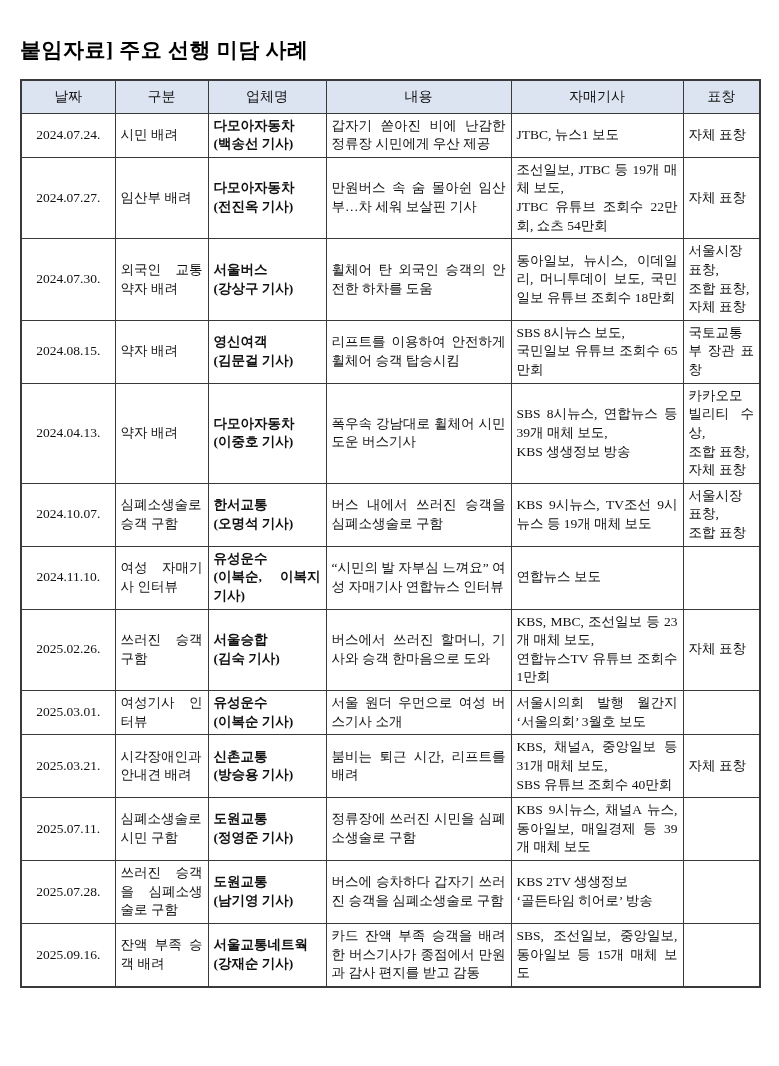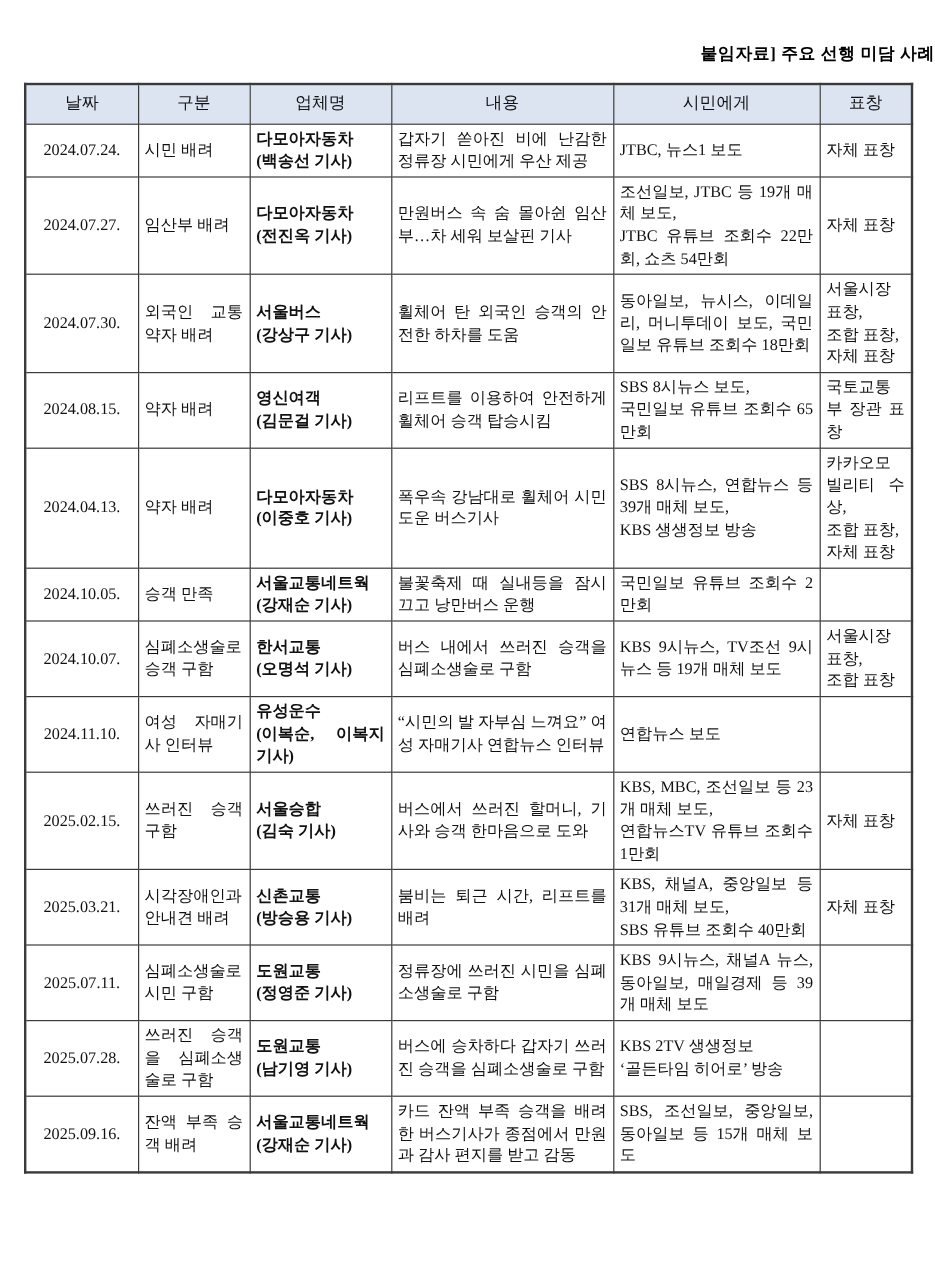--- a/index.html
+++ b/index.html
@@ -12,25 +12,24 @@
     font-family: "Liberation Serif", "DejaVu Serif", serif;
     color: #111111;
   }
   .page {
     width: 779px;
     height: 1066px;
     box-sizing: border-box;
   }
   .page-title {
     margin: 36px 0 15px 20px;
-    font-size: 14px;
+    font-size: 21px;
     font-weight: bold;
     letter-spacing: 0.5px;
     color: #000000;
-    text-align: right;
   }
   table.cases {
     border-collapse: collapse;
     table-layout: fixed;
     width: 739px;
     margin-left: 20px;
     border: 2px solid #3a3a3a;
   }
   th, td {
     border: 1px solid #3a3a3a;
@@ -81,21 +80,21 @@
       <col style="width:185px">
         <col style="width:172px">
         <col style="width:77px">
     </colgroup>
     <thead>
       <tr>
         <th>날짜</th>
         <th>구분</th>
         <th>업체명</th>
         <th>내용</th>
-        <th>시민에게</th>
+        <th>자매기사</th>
         <th>표창</th>
       </tr>
     </thead>
     <tbody>
       <tr>
         <td class="c-date">2024.07.24.</td>
         <td>시민 배려</td>
         <td><span class="blk">다모아자동차</span><span class="blk">(백송선 기사)</span></td>
         <td>갑자기 쏟아진 비에 난감한 정류장 시민에게 우산 제공</td>
         <td>JTBC, 뉴스1 보도</td>
@@ -134,52 +133,52 @@
         <td>약자 배려</td>
         <td><span class="blk">다모아자동차</span><span class="blk">(이중호 기사)</span></td>
         <td>폭우속 강남대로 휠체어 시민 도운 버스기사</td>
         <td>SBS 8시뉴스, 연합뉴스 등 39개 매체 보도,
 KBS 생생정보 방송</td>
         <td>카카오모빌리티 수상,
 조합 표창,
 자체 표창</td>
       </tr>
       <tr>
-        <td class="c-date">2024.10.05.</td>
-        <td>승객 만족</td>
-        <td><span class="blk">서울교통네트웍</span><span class="blk">(강재순 기사)</span></td>
-        <td>불꽃축제 때 실내등을 잠시 끄고 낭만버스 운행</td>
-        <td>국민일보 유튜브 조회수 2만회</td>
-        <td></td>
-      </tr>
-      <tr>
         <td class="c-date">2024.10.07.</td>
         <td>심폐소생술로 승객 구함</td>
         <td><span class="blk">한서교통</span><span class="blk">(오명석 기사)</span></td>
         <td>버스 내에서 쓰러진 승객을 심폐소생술로 구함</td>
         <td>KBS 9시뉴스, TV조선 9시뉴스 등 19개 매체 보도</td>
         <td>서울시장 표창,
 조합 표창</td>
       </tr>
       <tr>
         <td class="c-date">2024.11.10.</td>
         <td>여성 자매기사 인터뷰</td>
         <td><span class="blk">유성운수</span><span class="blk">(이복순, 이복지 기사)</span></td>
         <td>“시민의 발 자부심 느껴요” 여성 자매기사 연합뉴스 인터뷰</td>
         <td>연합뉴스 보도</td>
         <td></td>
       </tr>
       <tr>
-        <td class="c-date">2025.02.15.</td>
+        <td class="c-date">2025.02.26.</td>
         <td>쓰러진 승객 구함</td>
         <td><span class="blk">서울승합</span><span class="blk">(김숙 기사)</span></td>
         <td>버스에서 쓰러진 할머니, 기사와 승객 한마음으로 도와</td>
         <td>KBS, MBC, 조선일보 등 23개 매체 보도,
 연합뉴스TV 유튜브 조회수 1만회</td>
         <td>자체 표창</td>
+      </tr>
+      <tr>
+        <td class="c-date">2025.03.01.</td>
+        <td>여성기사 인터뷰</td>
+        <td><span class="blk">유성운수</span><span class="blk">(이복순 기사)</span></td>
+        <td>서울 원더 우먼으로 여성 버스기사 소개</td>
+        <td>서울시의회 발행 월간지 ‘서울의회’ 3월호 보도</td>
+        <td></td>
       </tr>
       <tr>
         <td class="c-date">2025.03.21.</td>
         <td>시각장애인과 안내견 배려</td>
         <td><span class="blk">신촌교통</span><span class="blk">(방승용 기사)</span></td>
         <td>붐비는 퇴근 시간, 리프트를 배려</td>
         <td>KBS, 채널A, 중앙일보 등 31개 매체 보도,
 SBS 유튜브 조회수 40만회</td>
         <td>자체 표창</td>
       </tr>

